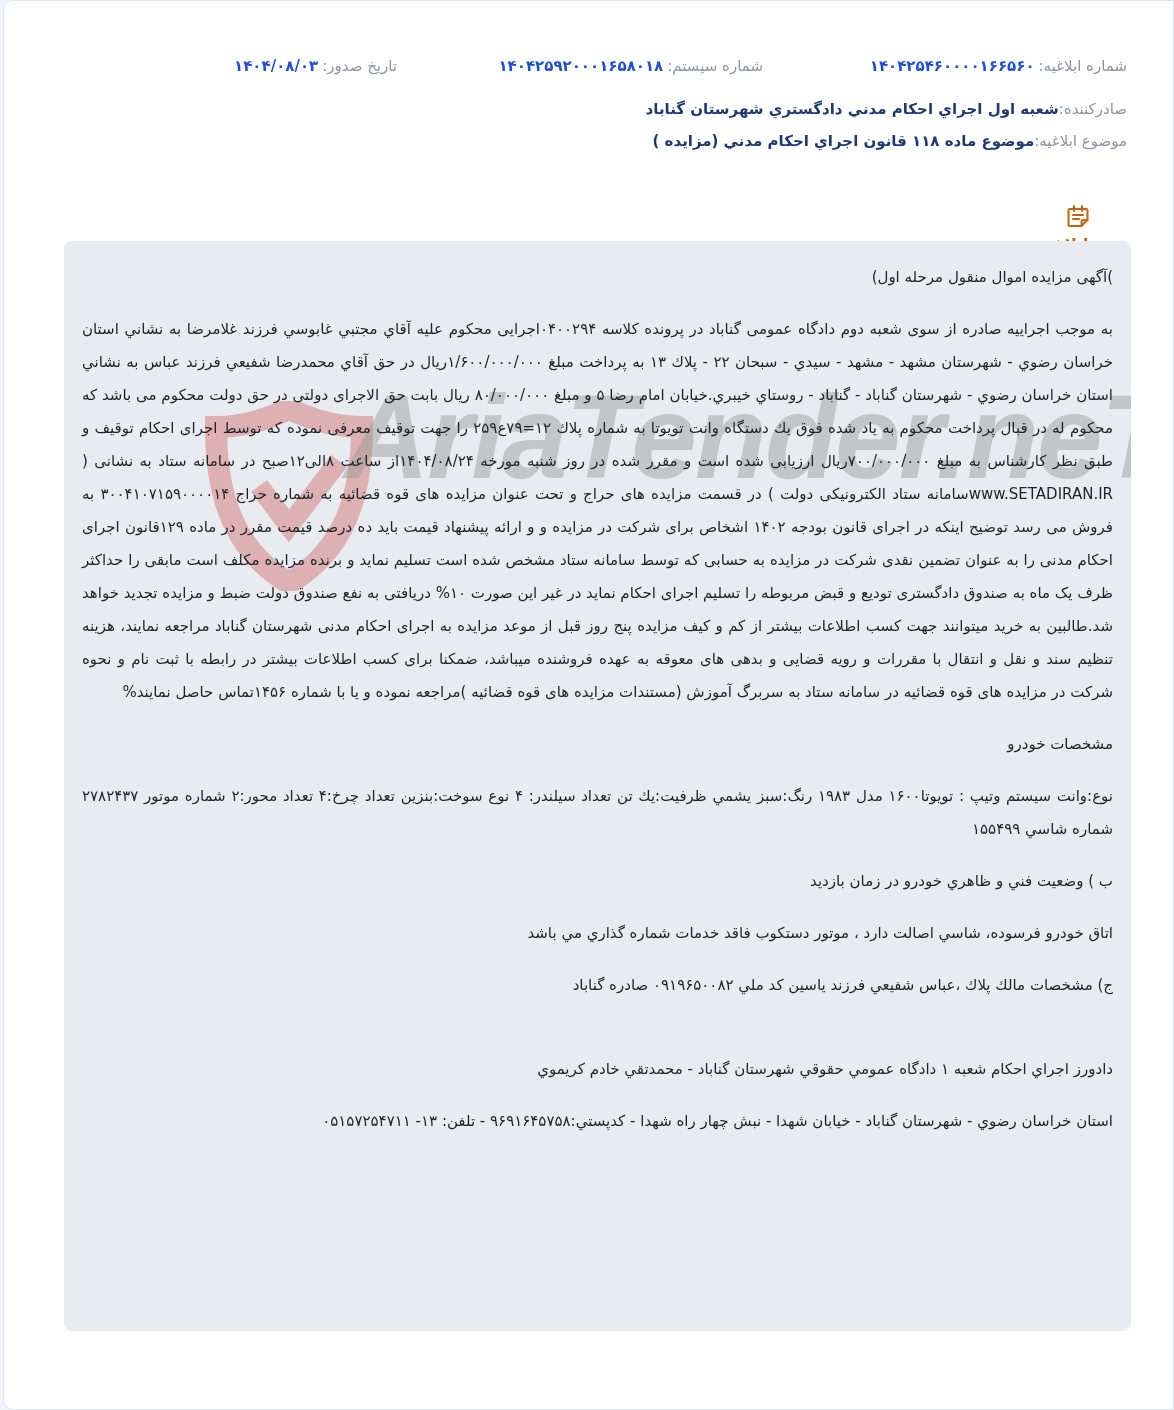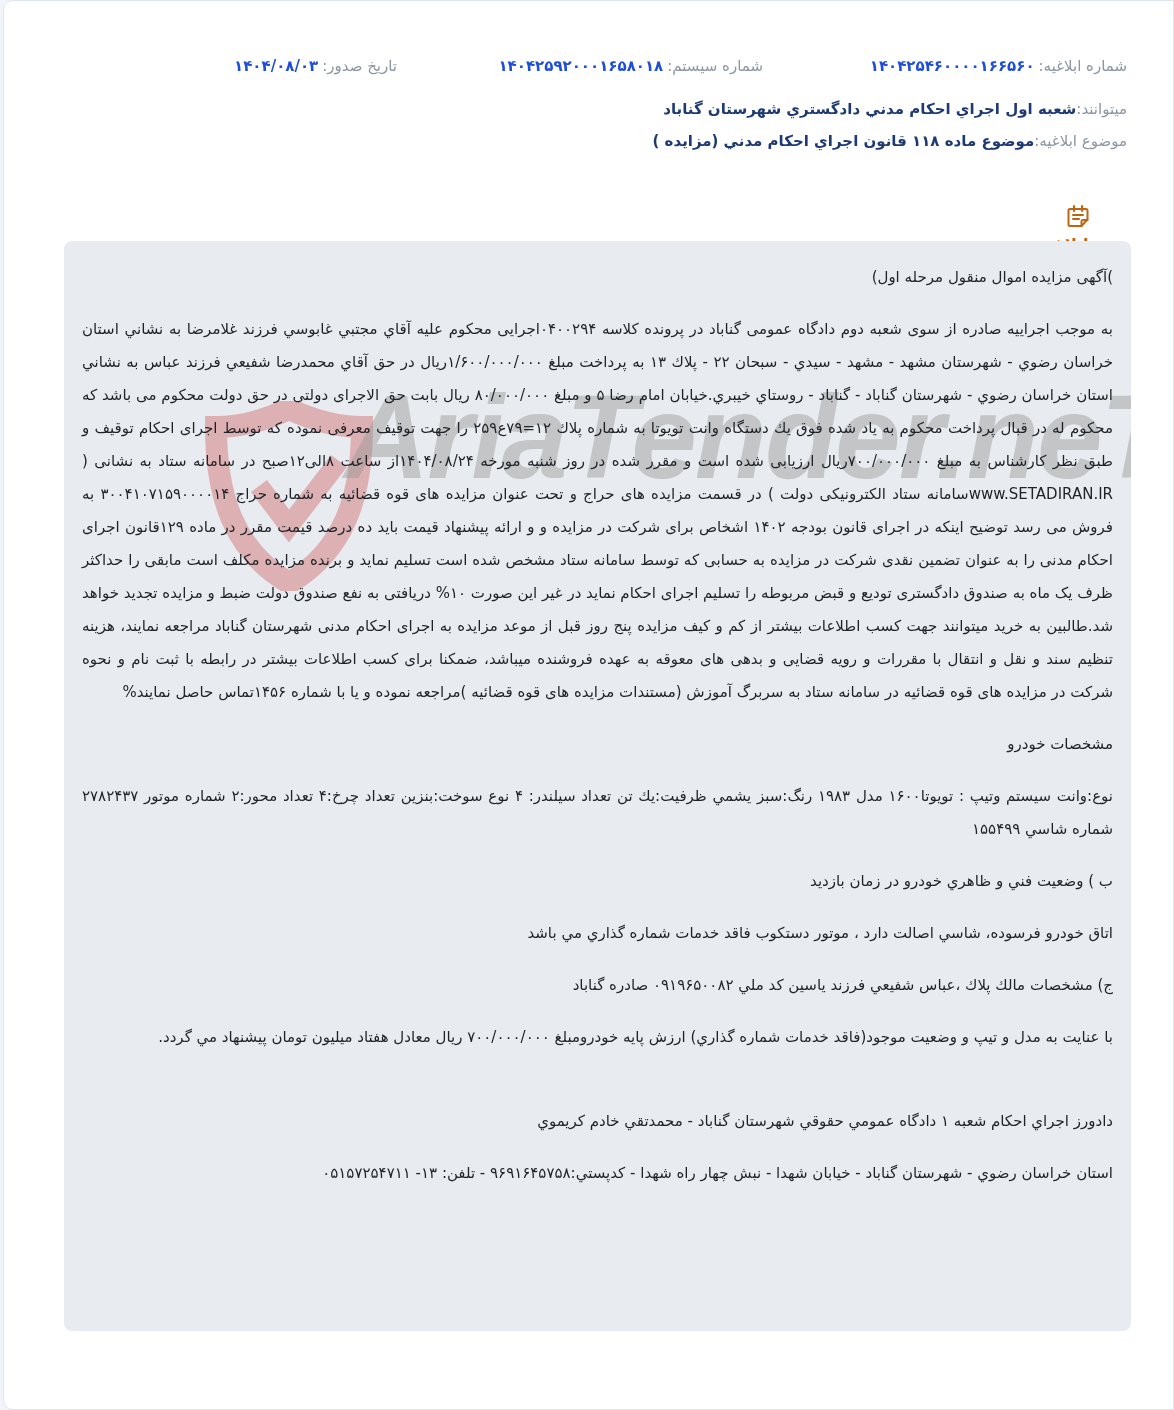--- a/index.html
+++ b/index.html
@@ -137,21 +137,21 @@
     </div>
     <div class="meta-item case">
       <span>شماره سيستم:</span><span class="val">۱۴۰۴۲۵۹۲۰۰۰۱۶۵۸۰۱۸</span>
     </div>
     <div class="meta-item date">
       <span>تاریخ صدور:</span><span class="val">۱۴۰۴/۰۸/۰۳</span>
     </div>
   </div>
 
   <div class="meta-line issuer">
-    <span>میتوانند:</span><span class="val">شعبه اول اجراي احكام مدني دادگستري شهرستان گناباد</span>
+    <span>صادرکننده:</span><span class="val">شعبه اول اجراي احكام مدني دادگستري شهرستان گناباد</span>
   </div>
 
   <div class="meta-line subject">
     <span>موضوع ابلاغیه:</span><span class="val">موضوع ماده ۱۱۸ قانون اجراي احكام مدني (مزايده )</span>
   </div>
 
   <div class="section-title">
     <span>
       <svg width="26" height="26" viewBox="0 0 26 26" fill="none" stroke="#c0640f" stroke-width="2" stroke-linecap="round" stroke-linejoin="round">
         <path d="M5 6 h16 a1.5 1.5 0 0 1 1.5 1.5 v9 l-6 6.5 h-11.5 a1.5 1.5 0 0 1 -1.5 -1.5 v-14 a1.5 1.5 0 0 1 1.5 -1.5z"></path>
@@ -173,18 +173,17 @@
       <div class="wm-text">AriaTender.neT</div>
     </div>
 
     <p>)آگهی مزایده اموال منقول مرحله اول)</p>
     <p>به موجب اجراییه صادره از سوی شعبه دوم دادگاه عمومی گناباد در پرونده کلاسه ۰۴۰۰۲۹۴اجرایی  محکوم علیه آقاي مجتبي غابوسي فرزند غلامرضا به نشاني استان خراسان رضوي - شهرستان مشهد - مشهد - سيدي - سبحان ۲۲ - پلاك ۱۳ به پرداخت مبلغ ۱/۶۰۰/۰۰۰/۰۰۰ریال در حق آقاي محمدرضا شفيعي فرزند عباس به نشاني استان خراسان رضوي - شهرستان گناباد - گناباد - روستاي خيبري.خيابان امام رضا ۵  و مبلغ ۸۰/۰۰۰/۰۰۰ ریال  بابت حق الاجرای دولتی در حق دولت محکوم می باشد که محکوم له در قبال پرداخت محکوم به ياد شده فوق يك دستگاه وانت تويوتا به شماره پلاك ۱۲=۷۹ع۲۵۹ را جهت توقیف معرفی نموده که توسط اجرای احکام توقیف و  طبق نظر کارشناس به مبلغ ۷۰۰/۰۰۰/۰۰۰ریال  ارزیابی شده است و مقرر شده در روز شنبه مورخه ۱۴۰۴/۰۸/۲۴از ساعت ۸الی۱۲صبح در سامانه ستاد به نشانی ( www.SETADIRAN.IRسامانه ستاد الکترونیکی دولت ) در قسمت مزایده های حراج و تحت عنوان مزایده های قوه قضائیه به شماره حراج ۳۰۰۴۱۰۷۱۵۹۰۰۰۰۱۴ به فروش می رسد توضیح اینکه در اجرای قانون بودجه ۱۴۰۲ اشخاص برای شرکت در مزایده و و ارائه پیشنهاد قیمت باید ده درصد قیمت مقرر در ماده ۱۲۹قانون اجرای احکام مدنی را به عنوان تضمین نقدی شرکت در مزایده به حسابی که توسط سامانه ستاد مشخص شده است تسلیم نماید و  برنده مزایده مکلف است مابقی را حداکثر ظرف یک ماه به صندوق دادگستری تودیع و قبض  مربوطه را تسلیم اجرای احکام نماید  در غیر این صورت ۱۰% دریافتی به نفع صندوق دولت ضبط و مزایده تجدید خواهد شد.طالبین به خرید میتوانند جهت کسب اطلاعات بیشتر از کم و کیف مزایده پنج روز قبل از موعد مزایده به  اجرای احکام مدنی شهرستان گناباد  مراجعه نمایند، هزینه تنظیم سند و نقل و انتقال با مقررات و رویه قضایی و بدهی های معوقه به عهده فروشنده میباشد، ضمکنا برای کسب اطلاعات بیشتر در رابطه با ثبت نام و نحوه شرکت در مزایده های قوه قضائیه در سامانه ستاد به سربرگ آموزش (مستندات مزایده های قوه قضائیه )مراجعه نموده و یا با شماره ۱۴۵۶تماس حاصل نمایند%</p>
     <p>مشخصات خودرو</p>
     <p>نوع:وانت  سيستم وتيپ : تويوتا۱۶۰۰     مدل  ۱۹۸۳  رنگ:سبز يشمي     ظرفيت:يك تن     تعداد سيلندر: ۴  نوع سوخت:بنزين  تعداد چرخ:۴  تعداد محور:۲ شماره موتور ۲۷۸۲۴۳۷     شماره شاسي ۱۵۵۴۹۹</p>
     <p>ب ) وضعيت فني و ظاهري خودرو در زمان بازديد</p>
     <p>اتاق خودرو فرسوده،  شاسي اصالت دارد ، موتور دستكوب فاقد خدمات شماره گذاري مي باشد</p>
     <p>ج) مشخصات مالك پلاك ،عباس شفيعي فرزند ياسين كد ملي ۰۹۱۹۶۵۰۰۸۲ صادره گناباد</p>
-    <p>با عنايت به مدل و تيپ و وضعيت موجود(فاقد خدمات شماره گذاري) ارزش پايه خودرومبلغ ۷۰۰/۰۰۰/۰۰۰ ريال معادل هفتاد ميليون تومان پيشنهاد مي گردد.</p>
     <div class="spacer"></div>
     <p>دادورز اجراي احكام شعبه ۱ دادگاه عمومي حقوقي شهرستان گناباد - محمدتقي خادم كريموي</p>
     <p>استان خراسان رضوي - شهرستان گناباد - خيابان شهدا - نبش چهار راه شهدا - كدپستي:۹۶۹۱۶۴۵۷۵۸ - تلفن: ۱۳- ۰۵۱۵۷۲۵۴۷۱۱</p>
   </div>
 </div>
 
 </body></html>

